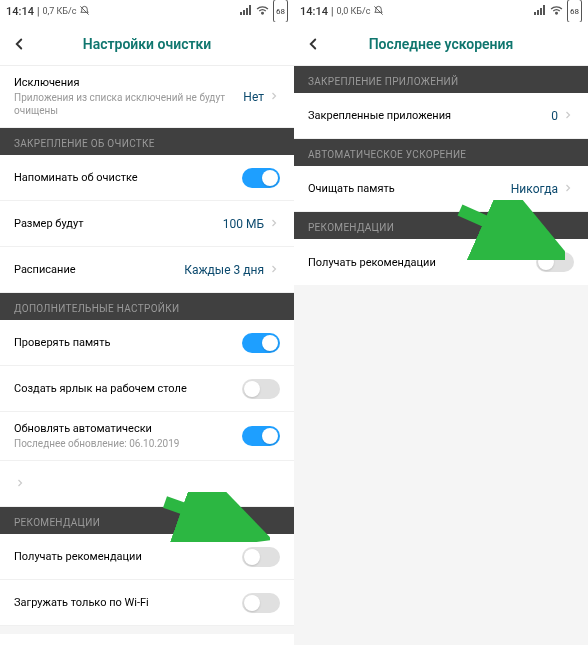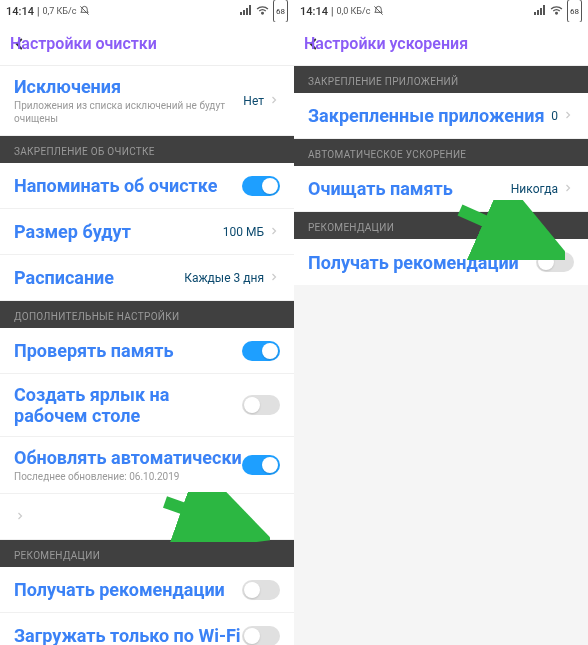--- a/index.html
+++ b/index.html
@@ -37,44 +37,45 @@
     height: 44px;
     background: #fff;
     display: flex;
     align-items: center;
     padding: 0 10px;
     border-bottom: 1px solid #eee;
   }
   .back-btn { width: 20px; display:flex; align-items:center; }
   .header-title {
     flex: 1;
-    font-size: 16px;
+    text-align: center;
+    font-size: 14px;
     font-weight: 600;
-    color: #8b5cf6;
+    color: #0f766e;
     margin-left: -20px;
   }
   .scroll { flex: 1; overflow: hidden; }
   .section-header {
     font-size: 10px;
     color: #999;
     padding: 10px 14px 6px;
     letter-spacing: 0.3px;
     background:#404040;
   }
   .row {
     background: #fff;
     min-height: 46px;
     padding: 10px 14px;
     display: flex;
     align-items: center;
     border-bottom: 1px solid #f0f0f0;
   }
   .row:last-child { border-bottom: none; }
   .row-text { flex: 1; display:flex; flex-direction:column; }
-  .row-label { font-size: 18px; color: #3b82f6; font-weight: bold; }
+  .row-label { font-size: 11px; color: #000000; }
   .row-sub { font-size: 10px; color: #999; margin-top:2px; line-height:1.3; }
   .row-value { font-size: 12px; color: #0c4a6e; margin-right:4px; }
   .chevron { color: #ccc; }
   .toggle {
     width: 38px; height: 20px; border-radius: 10px;
     position: relative;
     background: #e0e0e0;
   }
   .toggle.on { background: #1e9fff; }
   .toggle .knob {
@@ -270,21 +271,21 @@
         </span>
     </div>
   </div>
 
   <div class="header">
     <div class="back-btn">
       <svg width="18" height="18" viewBox="0 0 24 24" fill="none" stroke="#333" stroke-width="2.5" stroke-linecap="round">
           <polyline points="15 18 9 12 15 6"></polyline>
         </svg>
     </div>
-    <div class="header-title">Настройки ускорения</div>
+    <div class="header-title">Последнее ускорения</div>
   </div>
 
   <div class="scroll">
     <div class="section-header">ЗАКРЕПЛЕНИЕ ПРИЛОЖЕНИЙ</div>
     <div class="row">
       <div class="row-text">
           <span class="row-label">Закрепленные приложения</span>
         </div>
       <span class="row-value">0</span>
       <span class="chevron"><svg width="12" height="12" viewBox="0 0 24 24" fill="none" stroke="#ccc" stroke-width="2.5">

